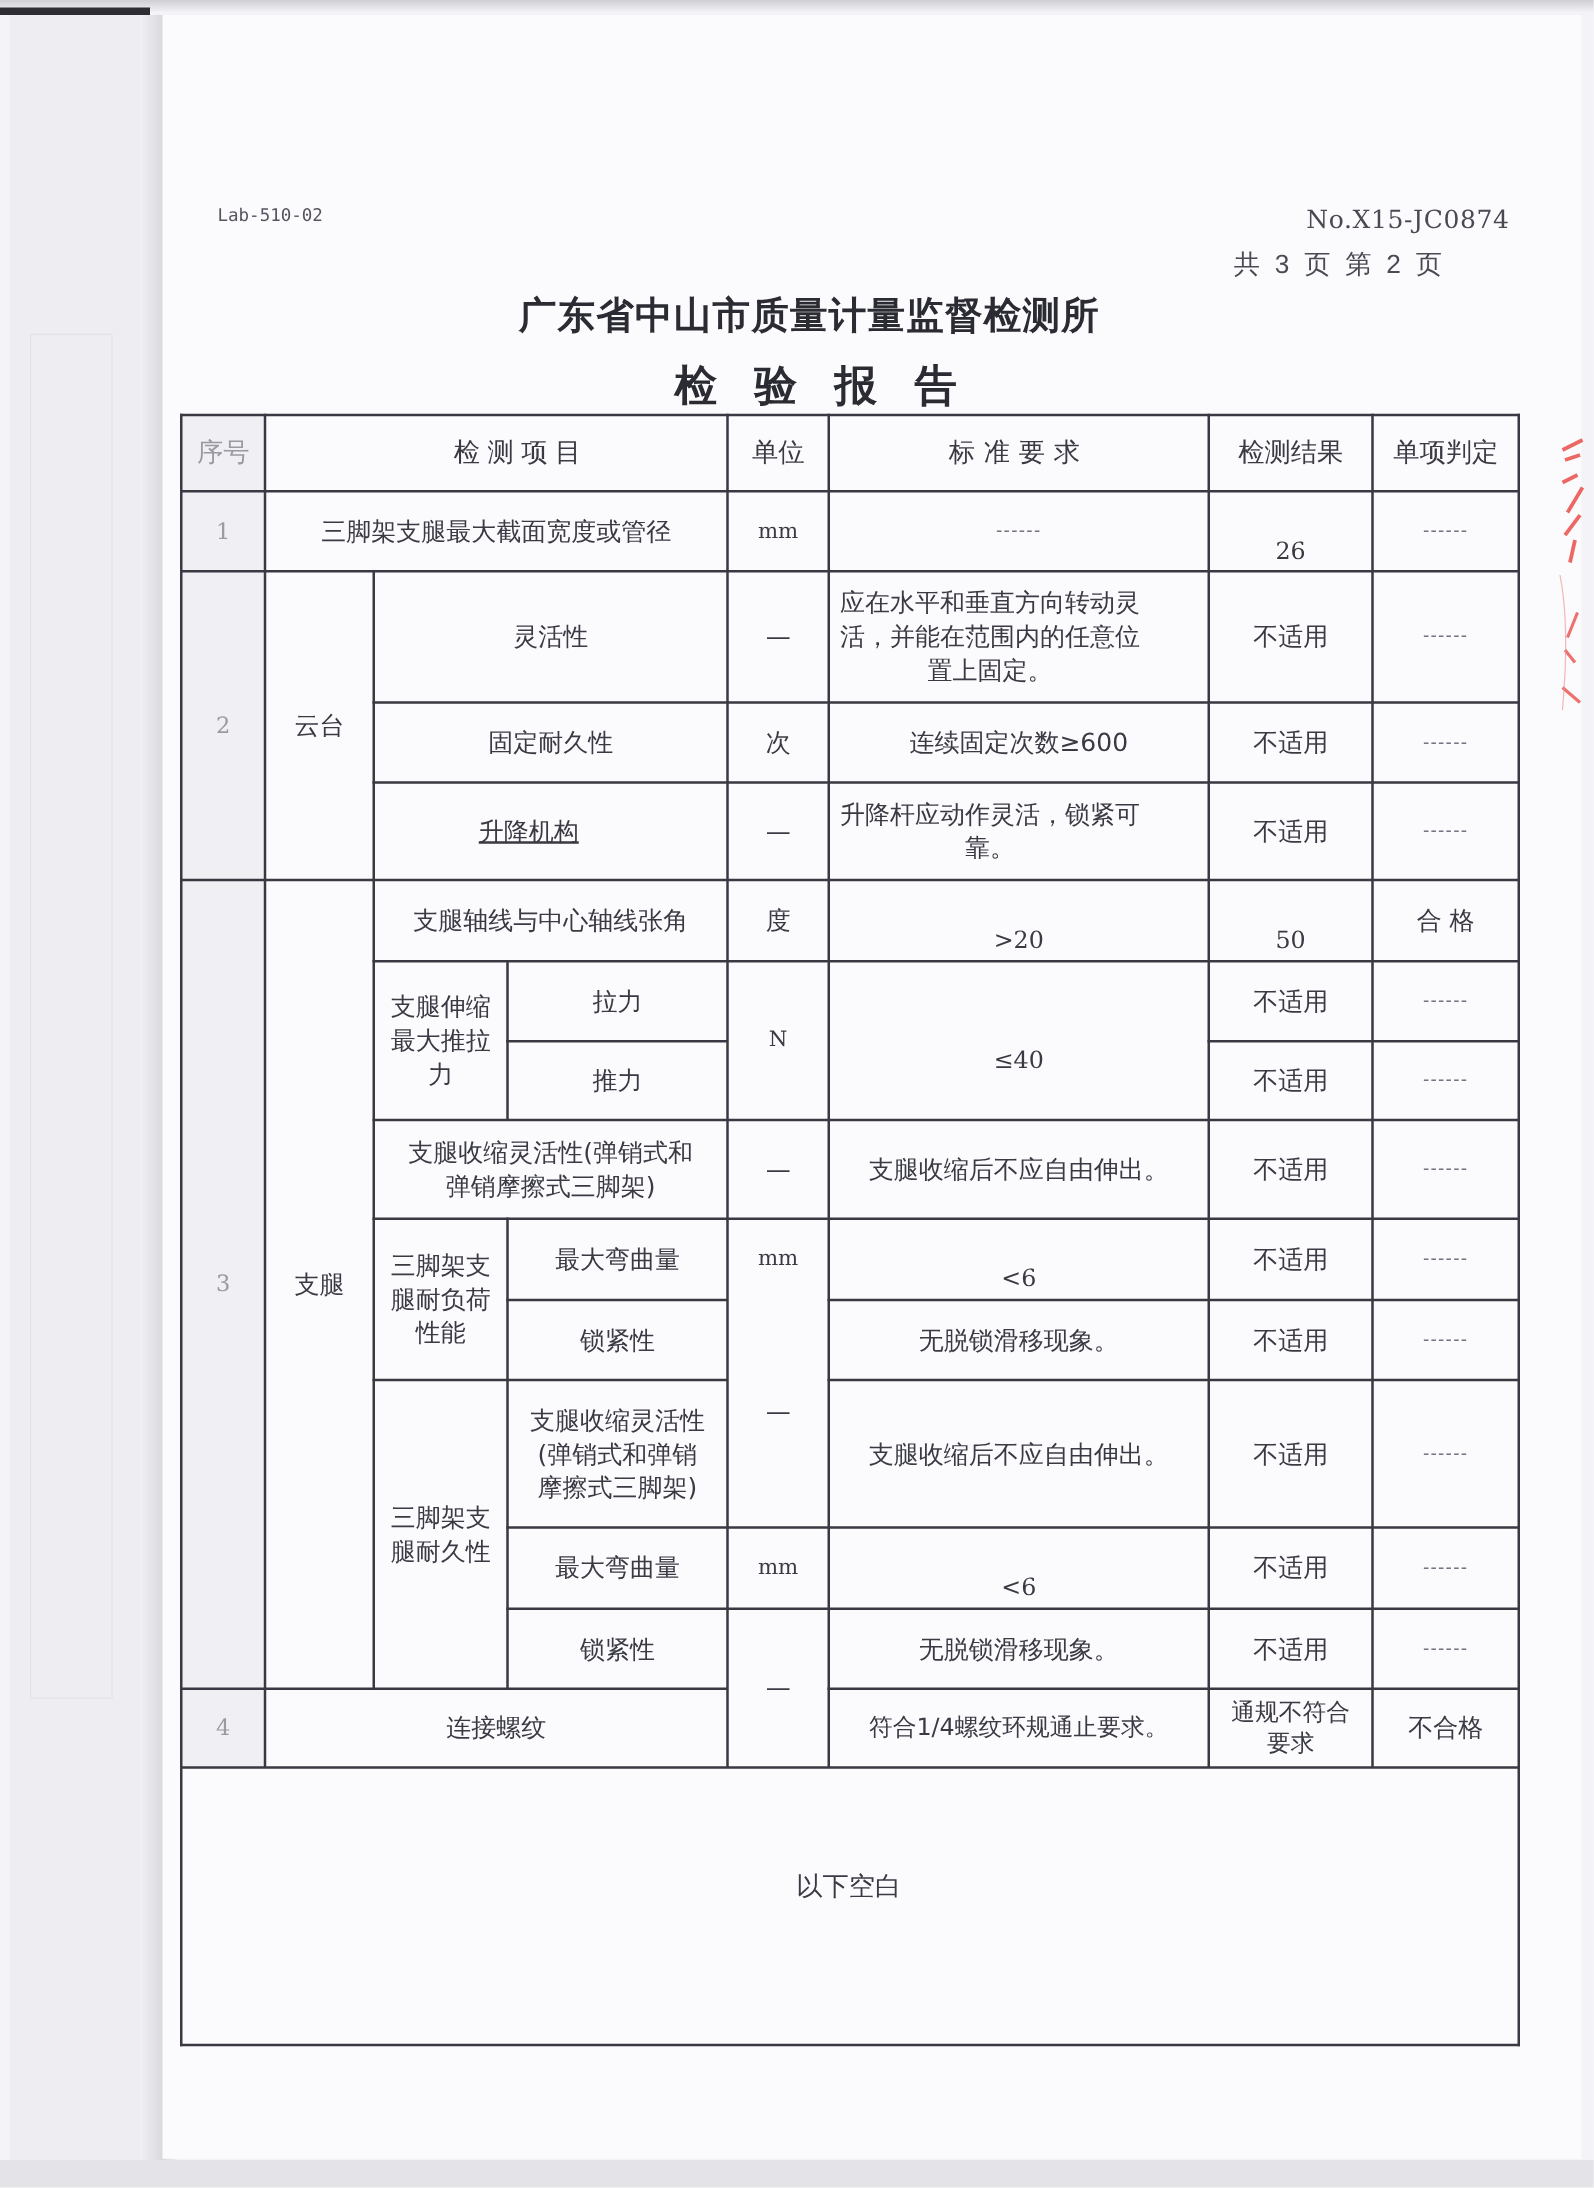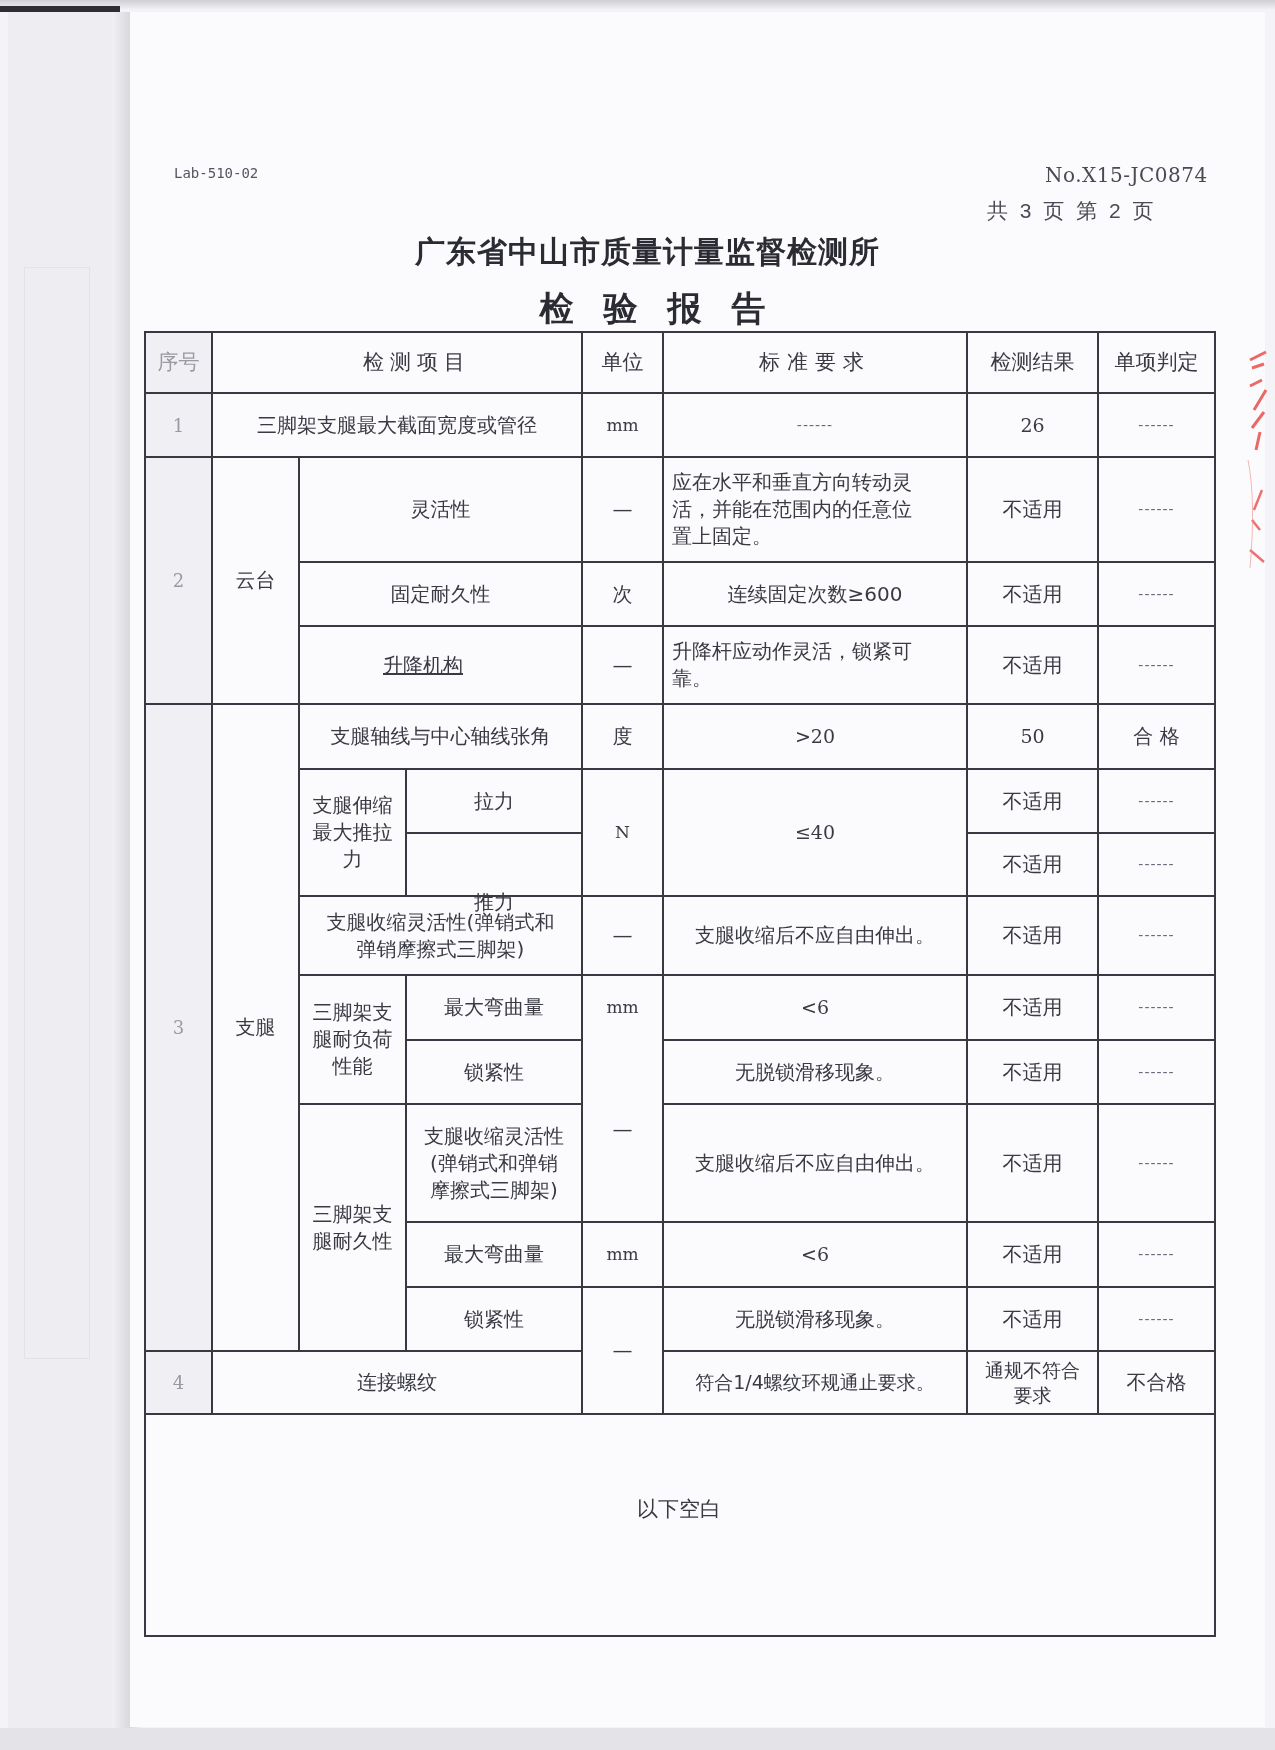--- a/index.html
+++ b/index.html
@@ -20,26 +20,26 @@
   .report-no { position: absolute; left: 1045px; top: 163px; font-family: "DejaVu Serif", "Liberation Serif", serif; font-size: 20px; color: #4a4a55; letter-spacing: 0.5px; }
   .page-count { position: absolute; left: 987px; top: 197px; font-family: Liberation Sans, sans-serif; font-size: 21px; color: #4a4a55; word-spacing: 6px; }
   .org-title { position: absolute; left: 0; width: 1275px; top: 232px; text-align: center; font-size: 30px; font-weight: bold; color: #2b2b33; letter-spacing: 1px; padding-left: 20px; box-sizing: border-box; }
   .doc-title { position: absolute; left: 0; width: 1275px; top: 286px; text-align: center; font-size: 34px; font-weight: bold; color: #2b2b33; letter-spacing: 30px; padding-left: 60px; box-sizing: border-box; }
 
   .line { position: absolute; background: #3a3842; }
   .h { height: 2px; }
   .v { width: 2px; }
   .seq-bg { position: absolute; left: 145px; top: 332px; width: 66px; height: 1082px; background: #f0eff3; }
   .cell { position: absolute; display: flex; align-items: center; justify-content: center; text-align: center; box-sizing: border-box; font-size: 20px; line-height: 27px; color: #3a3a44; padding: 0 6px; }
-  .cell.left { justify-content: flex-start; text-align: left; padding-left: 8px; }
+  .cell.left { justify-content: flex-start; text-align: center; padding-left: 8px; }
   .cell.seq { color: #9a9aa2; font-size: 18px; font-family: "DejaVu Serif", "Liberation Serif", serif; }
   .cell.hdr { font-size: 21px; color: #3a3a44; }
   .cell.unit-small { font-size: 17px; font-family: "DejaVu Serif", "Liberation Serif", serif; }
   .cell.dash { color: #6a6a78; letter-spacing: 1px; font-size: 14px; }
-  .cell.num { font-family: "DejaVu Serif", "Liberation Serif", serif; font-size: 19px; }
+  .cell.num { font-family: "DejaVu Serif", "Liberation Serif", serif; font-size: 19px; margin-top: 16px; }
   .blank-note { position: absolute; left: 144px; width: 1070px; top: 1495px; text-align: center; font-size: 21px; color: #3a3a44; }
   .stamp { position: absolute; left: 1246px; top: 350px; width: 22px; height: 220px; }
 </style>
 </head>
 <body>
 
 <div class="top-edge"></div>
 <div class="under-page">
   <div class="ghost-box" style="left:16px; top:255px; width:64px; height:1090px;"></div>
 </div>
@@ -144,21 +144,21 @@
   <div class="cell" style="left:300px; top:705px; width:281px; height:63px;">支腿轴线与中心轴线张角</div>
   <div class="cell" style="left:583px; top:705px; width:79px; height:63px;">度</div>
   <div class="cell num" style="left:664px; top:705px; width:302px; height:63px;">&gt;20</div>
   <div class="cell num" style="left:968px; top:705px; width:129px; height:63px;">50</div>
   <div class="cell" style="left:1099px; top:705px; width:115px; height:63px;">合 格</div>
 
   <div class="cell" style="left:300px; top:770px; width:105px; height:125px; white-space:pre-line; padding:0 2px;">支腿伸缩
 最大推拉
 力</div>
   <div class="cell" style="left:407px; top:770px; width:174px; height:62px;">拉力</div>
-  <div class="cell" style="left:407px; top:872px; width:174px; height:61px;">推力</div>
+  <div class="cell" style="left:407px; top:834px; width:174px; height:61px;">推力</div>
   <div class="cell unit-small" style="left:583px; top:770px; width:79px; height:125px;">N</div>
   <div class="cell num" style="left:664px; top:770px; width:302px; height:125px;">≤40</div>
   <div class="cell" style="left:968px; top:770px; width:129px; height:62px;">不适用</div>
   <div class="cell dash" style="left:1099px; top:770px; width:115px; height:62px;">------</div>
   <div class="cell" style="left:968px; top:834px; width:129px; height:61px;">不适用</div>
   <div class="cell dash" style="left:1099px; top:834px; width:115px; height:61px;">------</div>
 
   <div class="cell" style="left:300px; top:897px; width:281px; height:77px; white-space:pre-line;">支腿收缩灵活性(弹销式和
 弹销摩擦式三脚架)</div>
   <div class="cell" style="left:583px; top:897px; width:79px; height:77px;">—</div>

